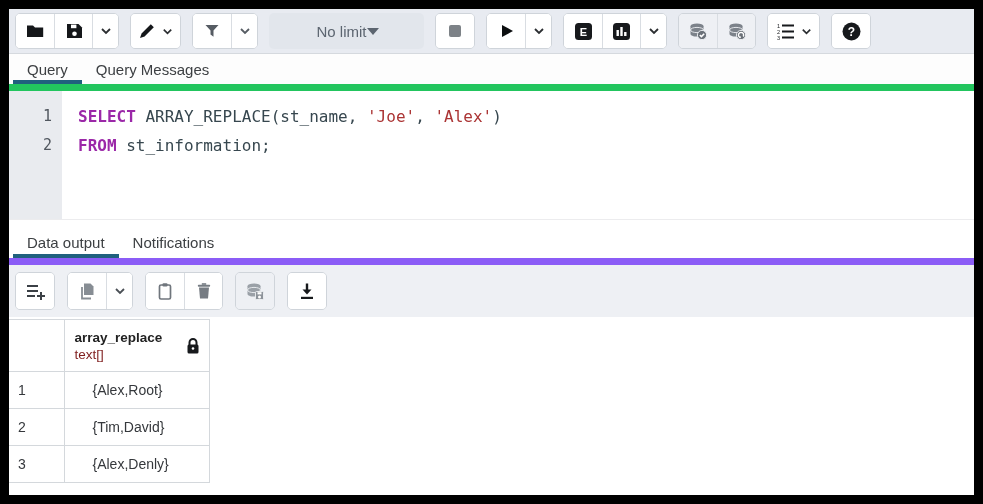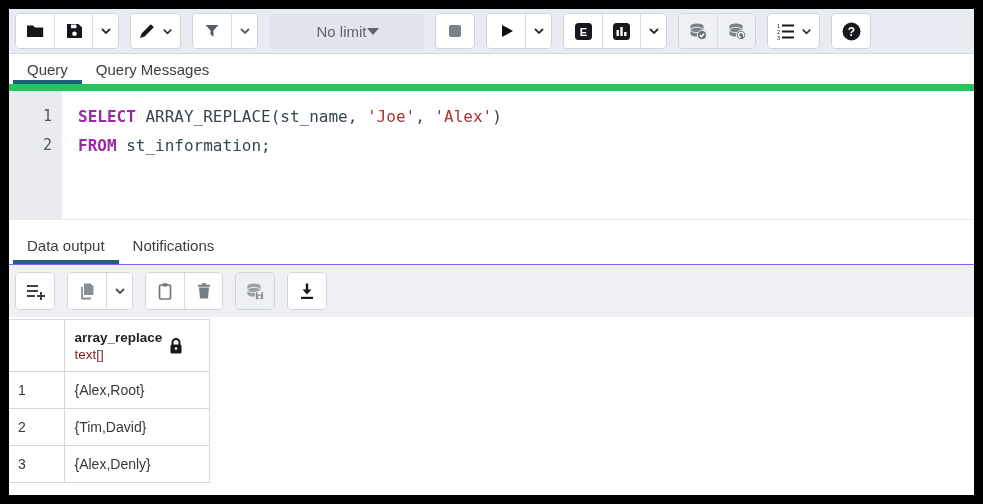--- a/index.html
+++ b/index.html
@@ -71,46 +71,46 @@
   .code-line { height: 29px; line-height: 29px; white-space: pre; }
   .tok-keyword { color: var(--keyword); font-weight: bold; }
   .tok-plain   { color: var(--code_text); }
   .tok-string  { color: var(--string); }
 
   
   .gap { height: 7px; flex: 0 0 7px; background: #fff; }
 
   
   .outtabbar {
-    height: 38px; flex: 0 0 38px; background: #fff; border-bottom: 1px solid #8b5cf6;
+    height: 38px; flex: 0 0 38px; background: #fff; border-bottom: 7px solid #8b5cf6;
     display: flex; align-items: stretch; padding-left: 4px;
   }
 
   
   .res-toolbar {
     height: 52px; flex: 0 0 52px; background: #eef0f4;
     display: flex; align-items: center; padding: 0 6px; gap: 12px;
   }
   .res-toolbar .btn-group { height: 38px; }
   .res-toolbar .tb-btn { height: 36px; }
 
   
   .grid-area { flex: 1; background: #fff; padding: 2px 0 0 0; }
   table.grid { border-collapse: collapse; font-size: 14px; color: #35383c; }
   .grid th, .grid td { border: 1px solid #d4d8dc; background: #fff; }
   .grid th.rownum-h { width: 55px; border-left: none; }
   .grid th.col-h {
     width: 145px; text-align: left; padding: 6px 8px 6px 10px; height: 52px;
     font-weight: normal; vertical-align: middle; cursor: pointer;
   }
-  .col-h-inner { display: flex; align-items: center; justify-content: flex-start; gap: 6px; }
+  .col-h-inner { display: flex; align-items: center; justify-content: space-between; gap: 6px; }
   .col-name { font-weight: bold; font-size: 13.5px; color: #222; line-height: 17px; }
   .col-type { font-size: 13.5px; color: #7f1d1d; line-height: 17px; }
   .grid td.rownum { height: 37px; padding-left: 9px; color: #35383c; cursor: pointer; border-left: none; }
-  .grid td.val { padding-left: 10px; cursor: pointer; }
+  .grid td.val { padding-left: 28px; cursor: pointer; }
 </style>
 </head>
 <body>
 
 <div class="frame">
 
   <div class="toolbar">
 
     <div class="btn-group">
       <button class="tb-btn">

